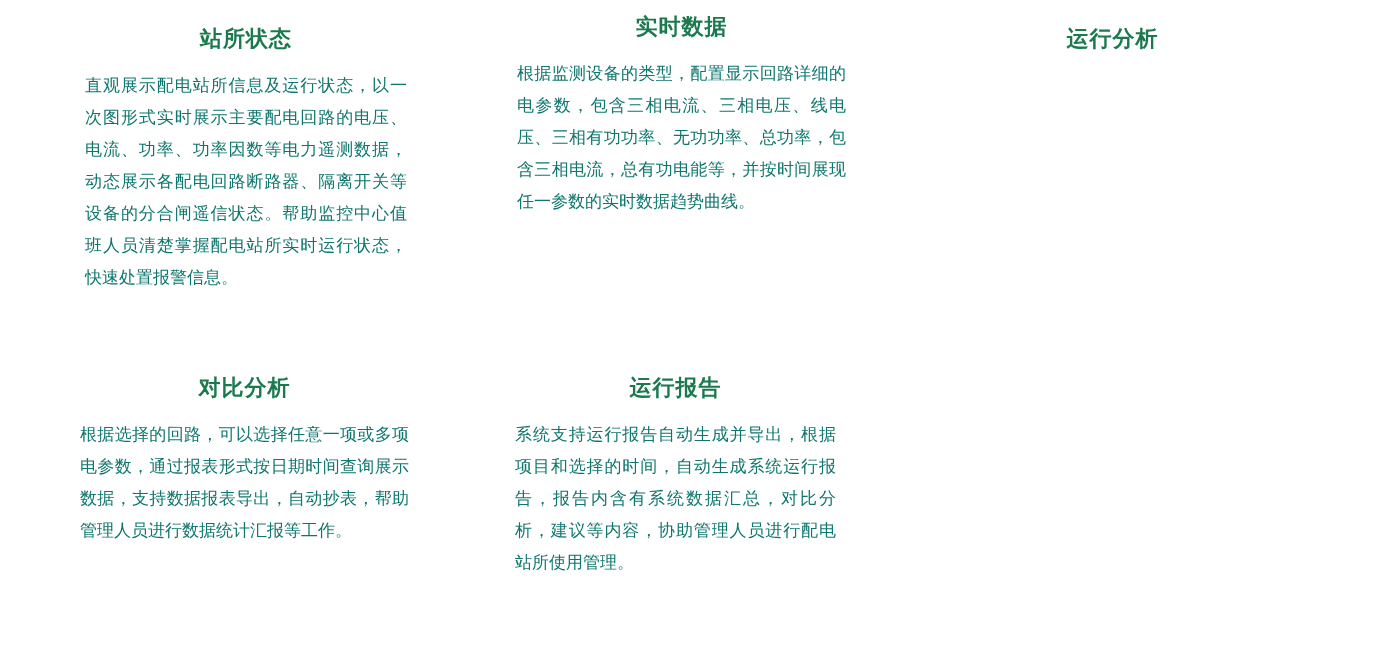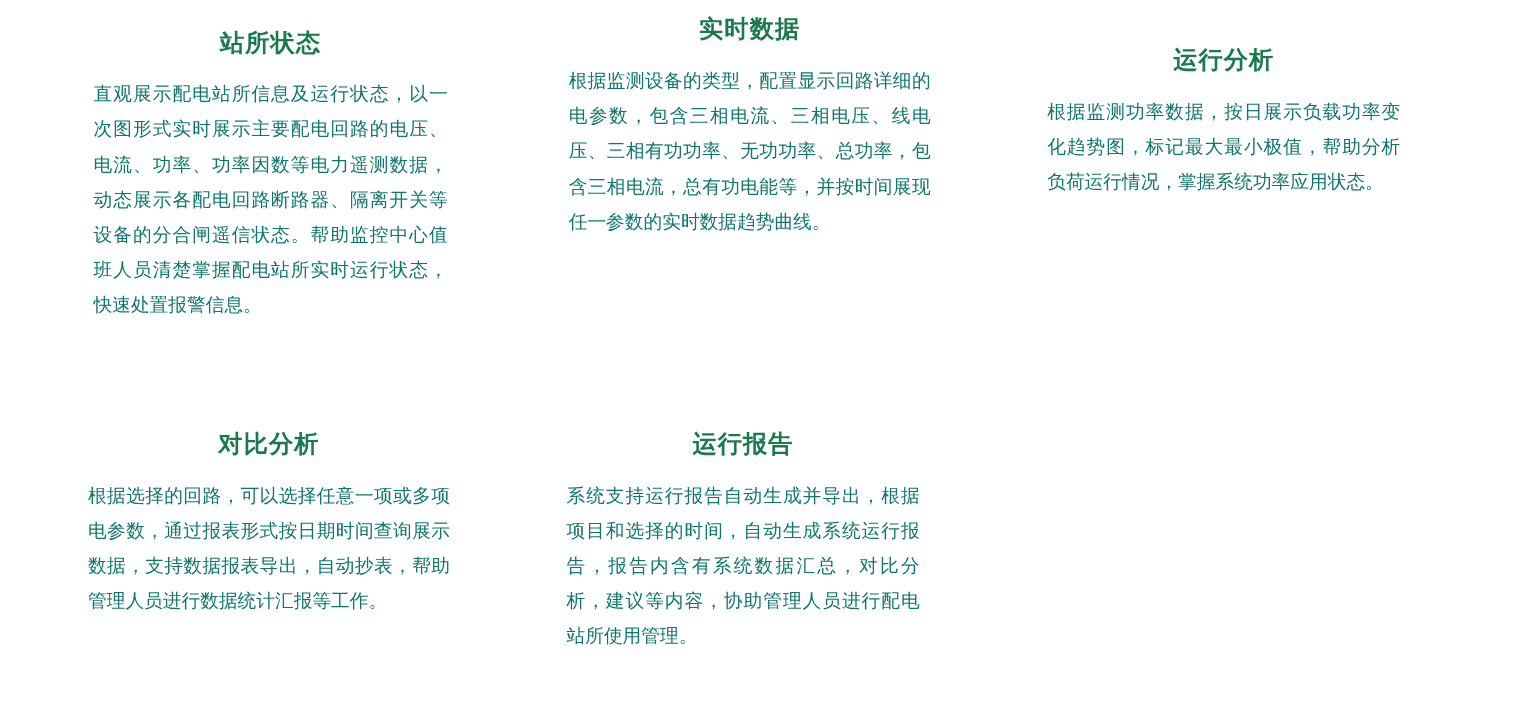--- a/index.html
+++ b/index.html
@@ -61,21 +61,21 @@
   }
   .card-body p {
     margin: 0;
   }
   .card-body p + p {
     margin-top: 0px;
   }
 
   .r1c1 { padding-top: 24px; }
   .r1c2 { padding-top: 12px; }
-  .r1c3 { padding-top: 24px; margin-top: 16px; }
+  .r1c3 { padding-top: 24px; }
   .r2c1 { padding-top: 18px; }
   .r2c2 { padding-top: 18px; }
   .r2c3 { padding-top: 18px; }
 
   .title-wide .underline { width: 160px; }
 </style>
 </head>
 <body>
 
 <div class="grid">
@@ -99,21 +99,20 @@
       <p>根据监测设备的类型，配置显示回路详细的电参数，包含三相电流、三相电压、线电压、三相有功功率、无功功率、总功率，包含三相电流，总有功电能等，并按时间展现任一参数的实时数据趋势曲线。</p>
     </div>
   </div>
 
   <div class="cell row1 col3 r1c3">
     <div class="title-wrap">
       <div class="card-title">运行分析</div>
       <div class="underline"></div>
     </div>
     <div class="card-body">
-      <p>根据监测功率数据，按日展示负载功率变化趋势图，标记最大最小极值，帮助分析负荷运行情况，掌握系统功率应用状态。</p>
     </div>
   </div>
 
 
   <div class="cell row2 col2 r2c2">
     <div class="title-wrap">
       <div class="card-title">对比分析</div>
       <div class="underline"></div>
     </div>
     <div class="card-body">

